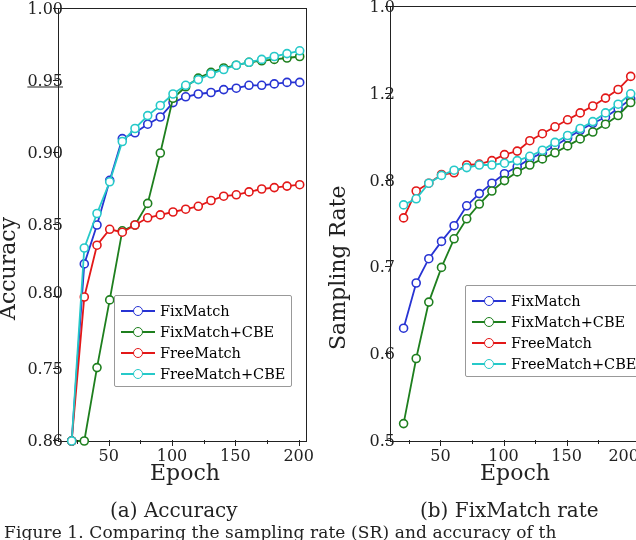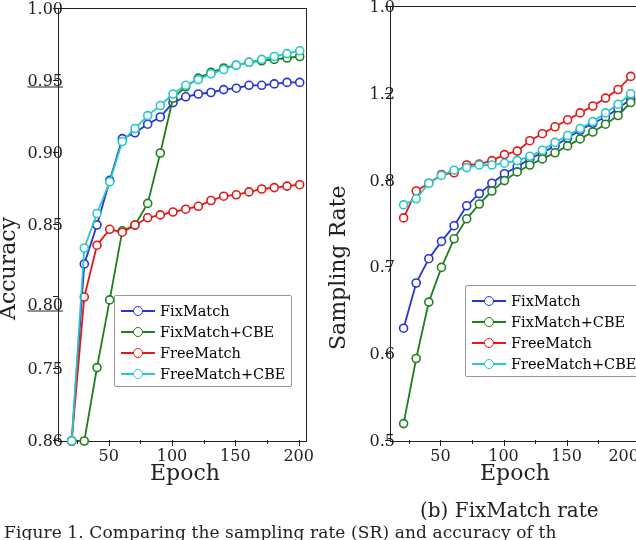--- a/index.html
+++ b/index.html
@@ -219,20 +219,21 @@
             <circle cx="177.3" cy="56.2" r="4" fill="#ffffff" stroke="#26c9c9" stroke-width="1.6"></circle>
             <circle cx="190.0" cy="53.3" r="4" fill="#ffffff" stroke="#26c9c9" stroke-width="1.6"></circle>
             <circle cx="202.7" cy="50.4" r="4" fill="#ffffff" stroke="#26c9c9" stroke-width="1.6"></circle>
             <circle cx="215.3" cy="47.5" r="4" fill="#ffffff" stroke="#26c9c9" stroke-width="1.6"></circle>
             <circle cx="228.0" cy="44.6" r="4" fill="#ffffff" stroke="#26c9c9" stroke-width="1.6"></circle>
             <circle cx="240.7" cy="41.8" r="4" fill="#ffffff" stroke="#26c9c9" stroke-width="1.6"></circle>
           </svg>
     </div>
     <div class="ylabel">Accuracy</div>
     <div class="xlabel">Epoch</div>
+    <div class="caption">(a) Accuracy</div>
     <div class="legend">
           <div class="legend-row">
             <div class="legend-swatch">
               <div class="line" style="background: rgb(39, 51, 211);"></div>
               <div class="dot" style="border: 1.6px solid rgb(39, 51, 211);"></div>
             </div>
             <span>FixMatch</span>
           </div>
           <div class="legend-row">
             <div class="legend-swatch">
@@ -266,21 +267,21 @@
         <div class="tick x" style="left: 298.667px; top: 446px;">200</div>
         <div class="tickmark x" style="left: 77px; top: 440px; height: 4px;"></div>
         <div class="tickmark x" style="left: 140.333px; top: 440px; height: 4px;"></div>
         <div class="tickmark x" style="left: 203.667px; top: 440px; height: 4px;"></div>
         <div class="tickmark x" style="left: 267px; top: 440px; height: 4px;"></div>
         <div class="tickmark y" style="left: 53px; top: 440px;"></div>
         <div class="tick y" style="left: 14px; width: 38px; top: 440px;">0.86</div>
         <div class="tickmark y" style="left: 53px; top: 368px;"></div>
         <div class="tick y" style="left: 14px; width: 38px; top: 368px;">0.75</div>
         <div class="tickmark y" style="left: 53px; top: 296px;"></div>
-        <div class="tick y" style="left: 14px; width: 38px; top: 304px; text-decoration: underline;">0.80</div>
+        <div class="tick y" style="left: 14px; width: 38px; top: 292px;">0.80</div>
         <div class="tickmark y" style="left: 53px; top: 224px;"></div>
         <div class="tick y" style="left: 14px; width: 38px; top: 224px;">0.85</div>
         <div class="tickmark y" style="left: 53px; top: 152px;"></div>
         <div class="tick y" style="left: 14px; width: 38px; top: 152px;">0.90</div>
         <div class="tickmark y" style="left: 53px; top: 80px;"></div>
         <div class="tick y" style="left: 14px; width: 38px; top: 80px; text-decoration: underline;">0.95</div>
         <div class="tickmark y" style="left: 53px; top: 8px;"></div>
         <div class="tick y" style="left: 14px; width: 38px; top: 8px;">1.00</div>
       </div>
 

